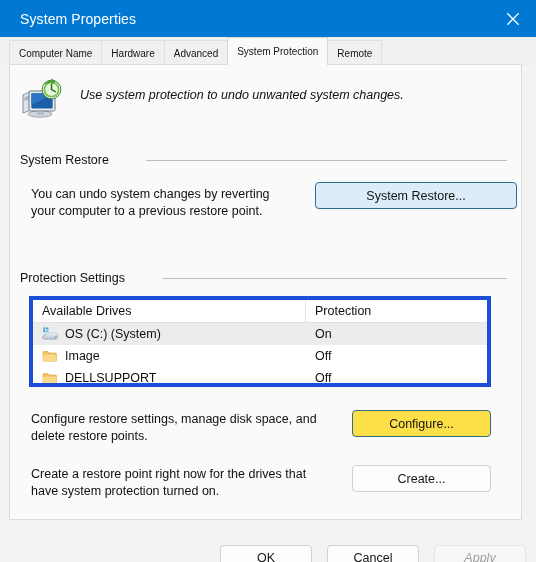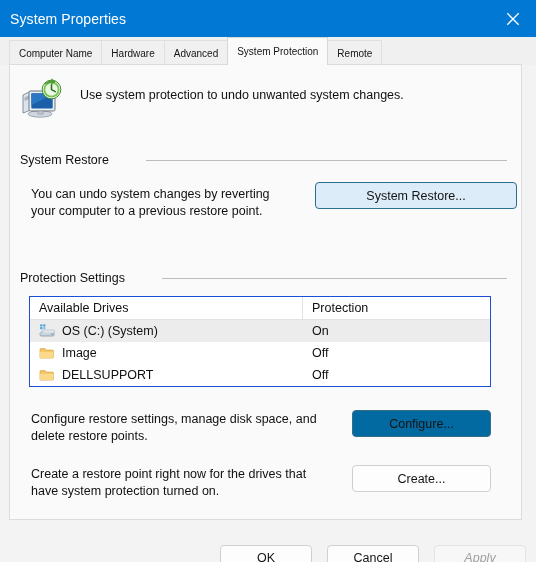--- a/index.html
+++ b/index.html
@@ -25,21 +25,21 @@
     width: 536px;
     height: 37px;
     background: #0078d4;
     display: flex;
     align-items: center;
     justify-content: space-between;
   }
   .titlebar-text {
     color: #ffffff;
     font-size: 14px;
-    padding-left: 10px;
+    padding-left: 20px;
     letter-spacing: .1px;
     white-space: nowrap;
   }
   .close-btn {
     width: 46px;
     height: 37px;
     display: flex;
     align-items: center;
     justify-content: center;
     cursor: pointer;
@@ -94,20 +94,21 @@
     box-sizing: border-box;
   }
 
   
   .hdr {
     position: absolute;
     left: 8px;
     top: 13px;
     display: flex;
     align-items: flex-start;
+    font-style: italic;
   }
   .hdr-icon { width: 46px; height: 42px; position: relative; flex: none; }
   .hdr-text {
     margin-left: 16px;
     margin-top: 10px;
     font-size: 12.5px;
     color: #101010;
     white-space: nowrap;
   }
 
@@ -154,39 +155,39 @@
     display: flex;
     align-items: center;
     justify-content: center;
     white-space: nowrap;
   }
   .btn.accent {
     background: #dcecf8;
     border-color: #2c6e8e;
   }
   .btn.outline {
-    background: #0369a1;
+    background: #fde047;
     border-color: #336d87;
   }
   .btn.disabled {
     color: #a0a0a0;
     background: #f7f7f7;
     border-color: #e3e3e3;
     cursor: default;
   }
 
   
   .listbox {
     position: absolute;
     left: 29px;
     top: 296px;
     width: 462px;
     height: 91px;
     background: #ffffff;
-    border: 1px solid #1d4ed8;
+    border: 4px solid #1d4ed8;
     box-sizing: border-box;
     overflow: hidden;
   }
   .list-head {
     display: flex;
     height: 22px;
     border-bottom: 1px solid #e2e2e2;
     background: #ffffff;
   }
   .list-head .cell {

